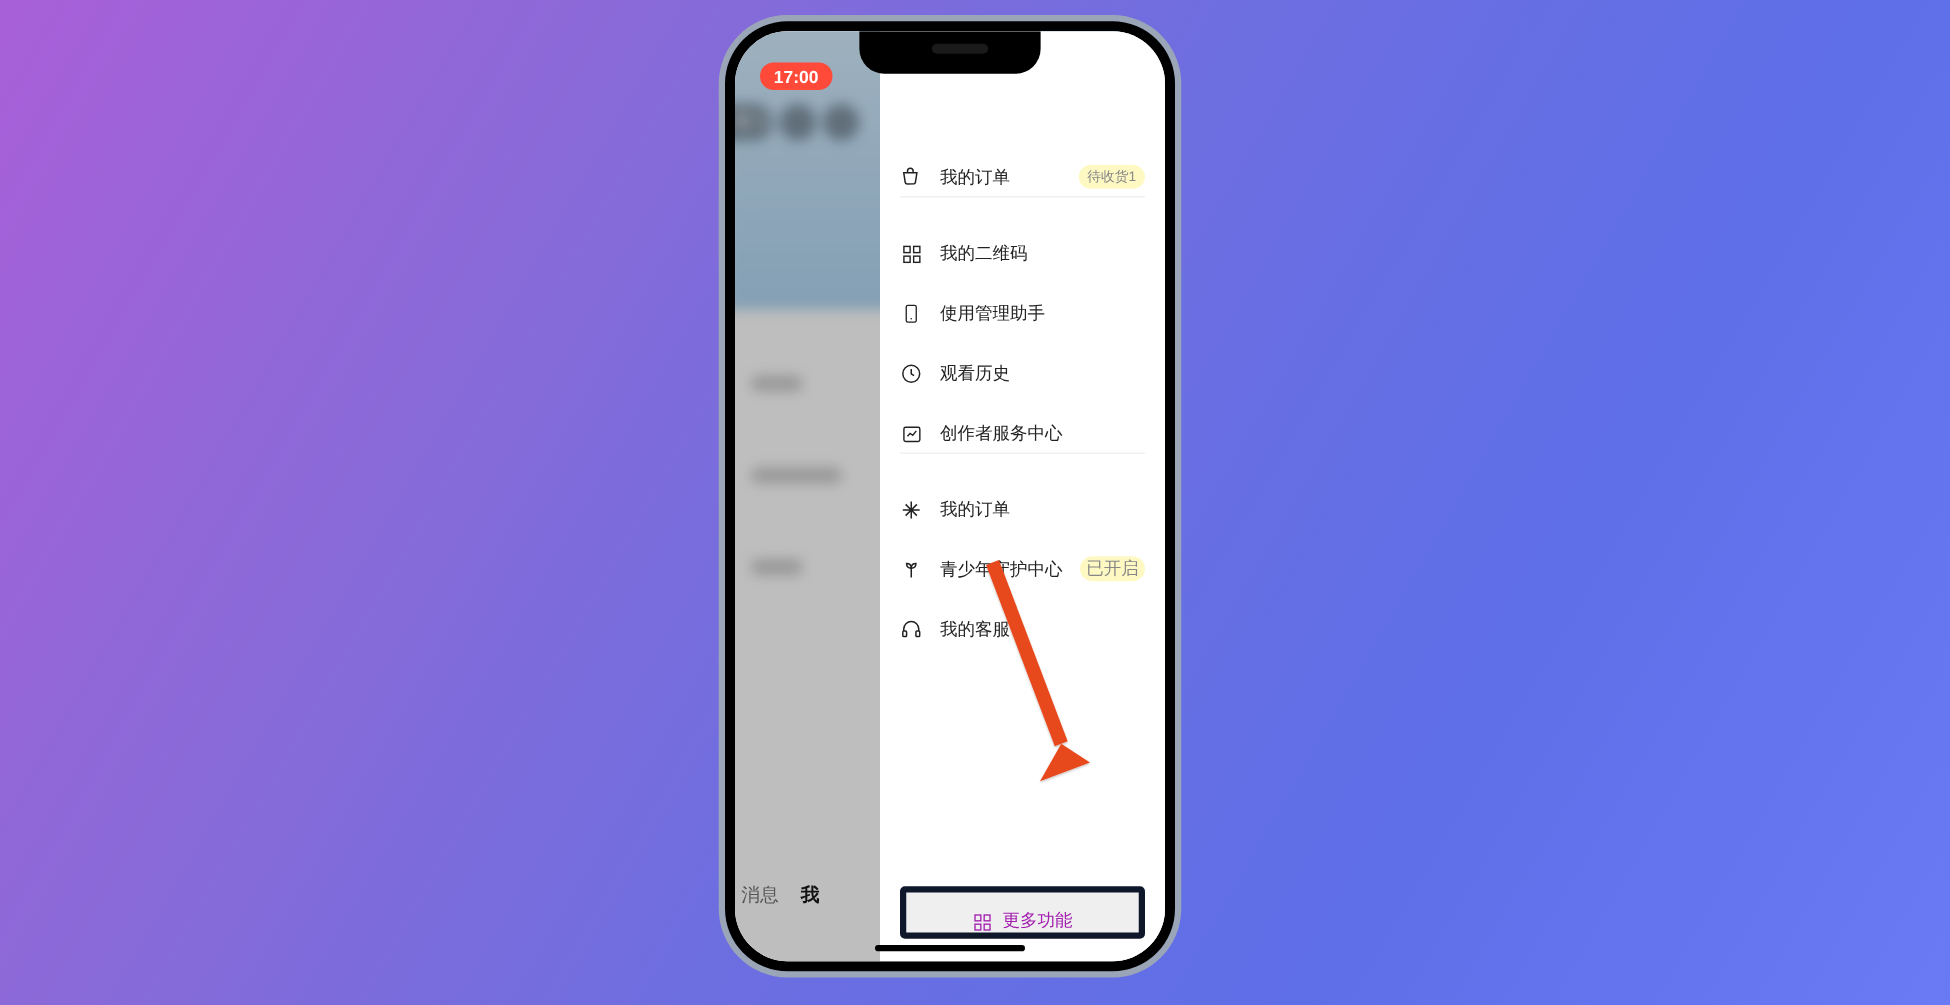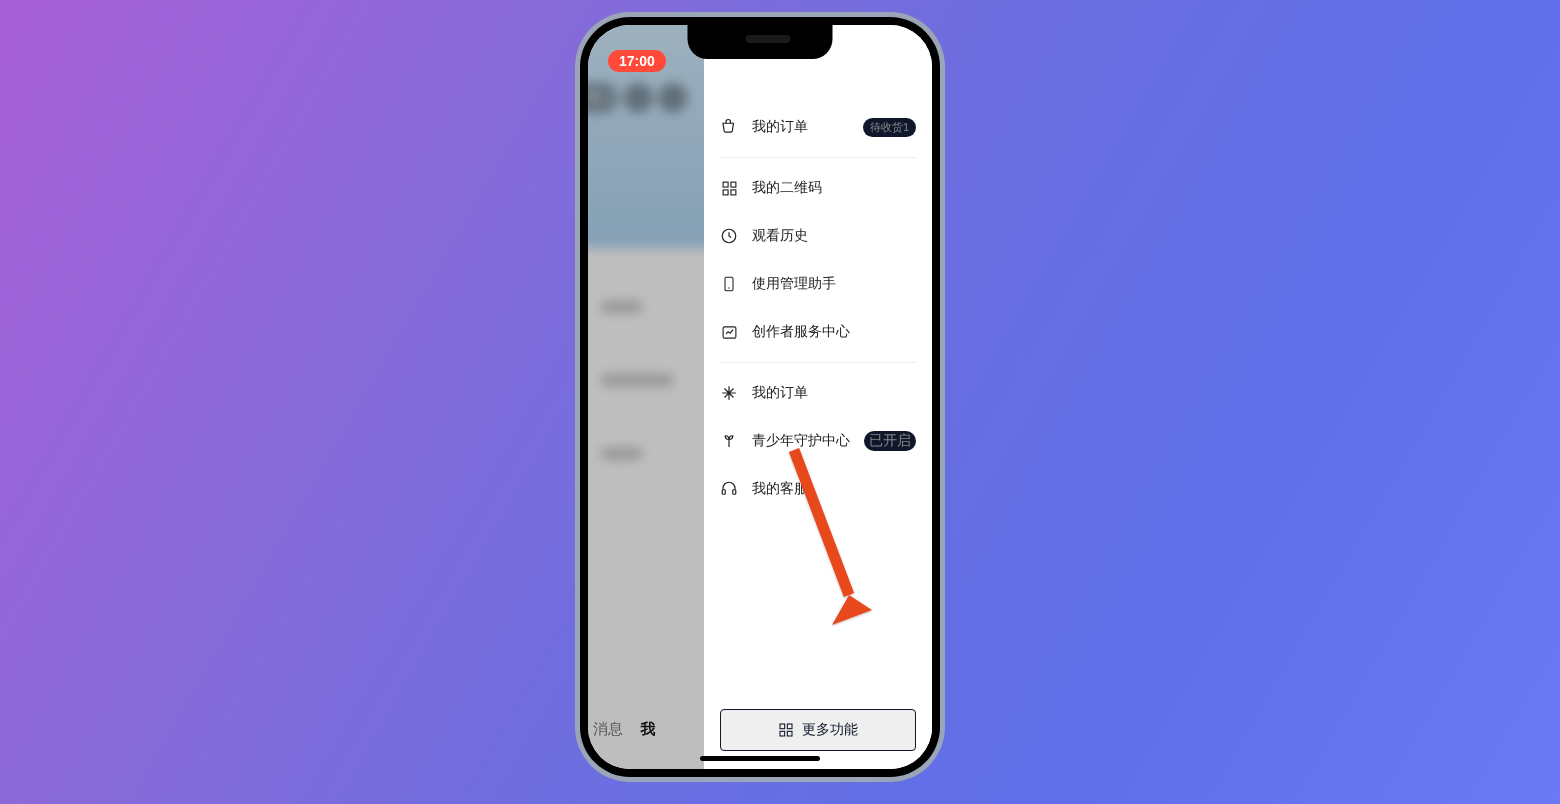--- a/index.html
+++ b/index.html
@@ -95,50 +95,50 @@
   .drawer {
     position:absolute;
     top:0; right:0; bottom:0;
     width: 228px;
     background:#fff;
     z-index:10;
     padding: 78px 16px 18px 16px;
     display:flex; flex-direction:column;
   }
   .item {
-    display:flex; align-items:center;
+    display:flex; align-items:flex-end;
     height: 48px;
     gap: 14px;
     position:relative;
   }
   .item .ic { width:18px; height:18px; display:flex; align-items:center; justify-content:center; color:#222;}
   .item .lbl { font-size:14px; color:#222; }
   .badge {
     margin-left:auto;
-    background:#0f172a;
+    background:#fef9c3;
     color:#888;
     font-size:11px;
     padding:2px 7px;
     border-radius:10px;
   }
   .badge.sm { padding:1px 5px; font-size:14px;}
   .sep { height:1px; background:#eee; margin:6px 0;}
   .more-btn {
     margin-top:auto;
-    border:1px solid #0f172a;
+    border:5px solid #0f172a;
     border-radius:4px;
     height:42px;
-    display:flex; align-items:center; justify-content:center; gap:8px;
-    font-size:14px; color:#0f172a;
+    display:flex; align-items:flex-end; justify-content:center; gap:8px;
+    font-size:14px; color:#a21caf;
   }
   .tab-under {
     position:absolute;
     bottom:18px; left:0;
     height:44px;
-    display:flex; align-items:center; color:#555;
+    display:flex; align-items:flex-start; color:#555;
     z-index:5;
   }
   .tab-under .tab { width:40px; text-align:center; font-size:15px; }
   .tab-under .tab.active { color:#111; font-weight:600;}
   .home-ind {
     position:absolute;
     bottom:8px; left:50%; transform:translateX(-50%);
     width:120px; height:5px; background:#000; border-radius:3px;
     z-index:30;
   }
@@ -210,36 +210,36 @@
                 <rect x="14" y="3" width="7" height="7"></rect>
                 <rect x="3" y="14" width="7" height="7"></rect>
                 <rect x="14" y="14" width="7" height="7"></rect>
               </svg>
           </span>
           <span class="lbl">我的二维码</span>
         </div>
 
         <div class="item">
           <span class="ic">
-            <svg width="18" height="18" viewBox="0 0 24 24" fill="none" stroke="currentColor" stroke-width="1.6">
-                <circle cx="12" cy="12" r="9"></circle>
-                <path d="M12 7v5l3 2"></path>
-              </svg>
-          </span>
-          <span class="lbl">观看历史</span>
-        </div>
-
-        <div class="item">
-          <span class="ic">
             <svg width="16" height="18" viewBox="0 0 24 24" fill="none" stroke="currentColor" stroke-width="1.6">
                 <rect x="6" y="2" width="12" height="20" rx="2"></rect>
                 <circle cx="12" cy="18" r="1" fill="currentColor" stroke="none"></circle>
               </svg>
           </span>
           <span class="lbl">使用管理助手</span>
+        </div>
+
+        <div class="item">
+          <span class="ic">
+            <svg width="18" height="18" viewBox="0 0 24 24" fill="none" stroke="currentColor" stroke-width="1.6">
+                <circle cx="12" cy="12" r="9"></circle>
+                <path d="M12 7v5l3 2"></path>
+              </svg>
+          </span>
+          <span class="lbl">观看历史</span>
         </div>
 
         <div class="item">
           <span class="ic">
             <svg width="17" height="17" viewBox="0 0 24 24" fill="none" stroke="currentColor" stroke-width="1.6">
                 <rect x="3" y="4" width="18" height="16" rx="2"></rect>
                 <path d="M7 14l3-3 3 2 4-5"></path>
               </svg>
           </span>
           <span class="lbl">创作者服务中心</span>

